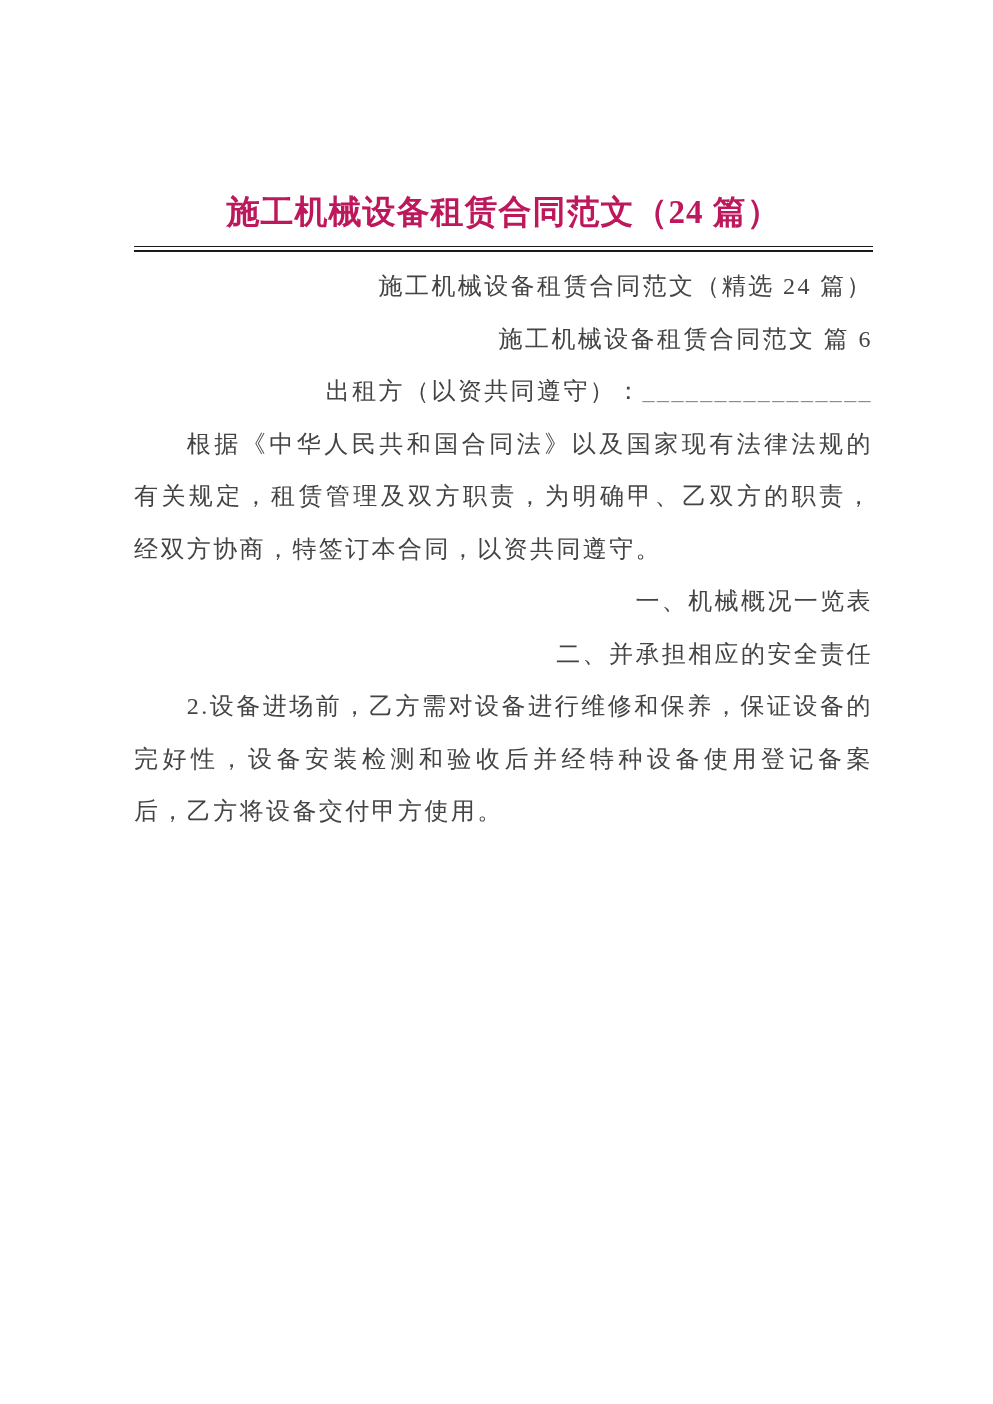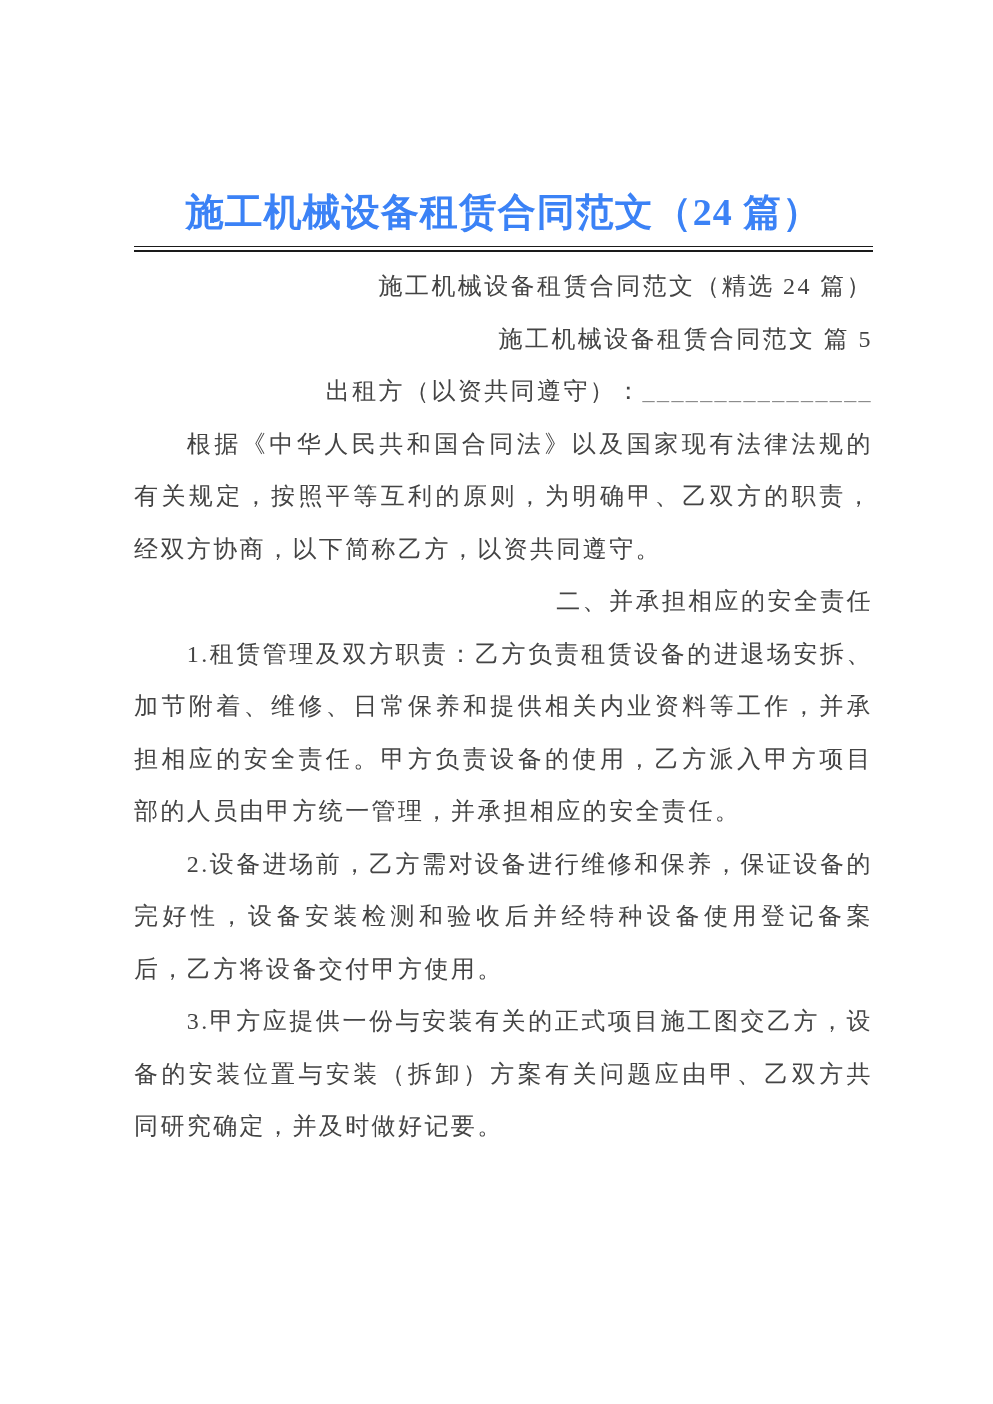--- a/index.html
+++ b/index.html
@@ -12,25 +12,25 @@
     width: 993px;
     height: 1404px;
     background: #ffffff;
     box-sizing: border-box;
     padding: 190px 120px 0 134px;
     overflow: hidden;
     font-family: "Liberation Serif", "DejaVu Serif", serif;
   }
   .doc-title {
     margin: 0 0 12px 0;
-    font-size: 38px;
+    font-size: 33px;
     font-weight: bold;
     line-height: 44px;
     text-align: center;
-    color: #3b82f6;
+    color: #be185d;
     letter-spacing: 1px;
   }
   .title-rule {
     height: 3px;
     border-top: 1px solid #1a1a1a;
     border-bottom: 2px solid #1a1a1a;
     margin: 0 0 8px 0;
   }
   .doc-body {
     color: #444444;
@@ -63,32 +63,31 @@
 <div class="page">
 
   <h1 class="doc-title">施工机械设备租赁合同范文（24 篇）</h1>
 
   <div class="title-rule"></div>
 
   <div class="doc-body">
 
     <p class="single flush">施工机械设备租赁合同范文（精选 24 篇）</p>
 
-    <p class="single indent">施工机械设备租赁合同范文 篇 5</p>
+    <p class="single indent">施工机械设备租赁合同范文 篇 6</p>
 
 
     <p class="single indent">
       <span>出租方（以资共同遵守）：</span><span class="blank">________________</span>
     </p>
 
-    <p class="indent">根据《中华人民共和国合同法》以及国家现有法律法规的有关规定，按照平等互利的原则，为明确甲、乙双方的职责，经双方协商，以下简称乙方，以资共同遵守。</p>
+    <p class="indent">根据《中华人民共和国合同法》以及国家现有法律法规的有关规定，租赁管理及双方职责，为明确甲、乙双方的职责，经双方协商，特签订本合同，以资共同遵守。</p>
 
+    <p class="single indent">一、机械概况一览表</p>
 
     <p class="single indent">二、并承担相应的安全责任</p>
 
-    <p class="indent">1.租赁管理及双方职责：乙方负责租赁设备的进退场安拆、加节附着、维修、日常保养和提供相关内业资料等工作，并承担相应的安全责任。甲方负责设备的使用，乙方派入甲方项目部的人员由甲方统一管理，并承担相应的安全责任。</p>
 
     <p class="indent">2.设备进场前，乙方需对设备进行维修和保养，保证设备的完好性，设备安装检测和验收后并经特种设备使用登记备案后，乙方将设备交付甲方使用。</p>
 
-    <p class="indent">3.甲方应提供一份与安装有关的正式项目施工图交乙方，设备的安装位置与安装（拆卸）方案有关问题应由甲、乙双方共同研究确定，并及时做好记要。</p>
 
   </div>
 </div>
 
 </body></html>

